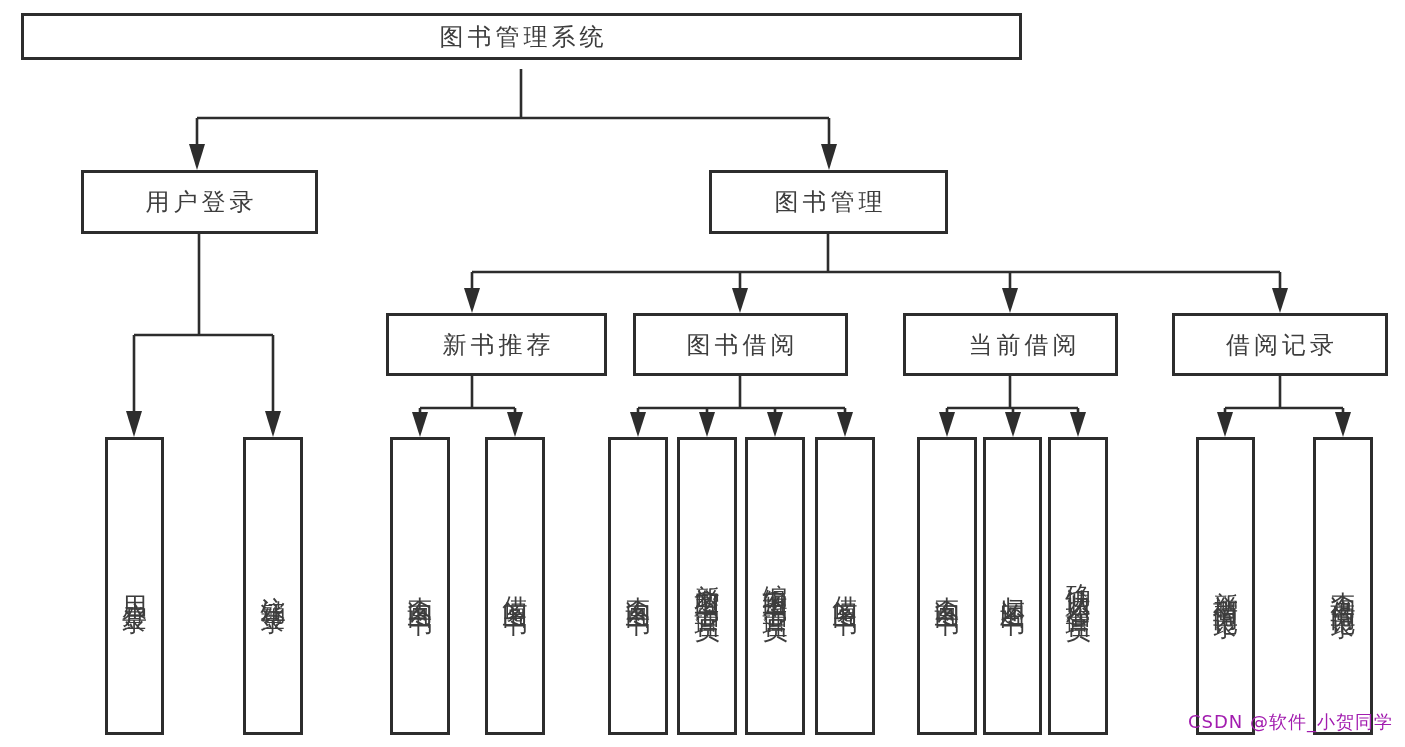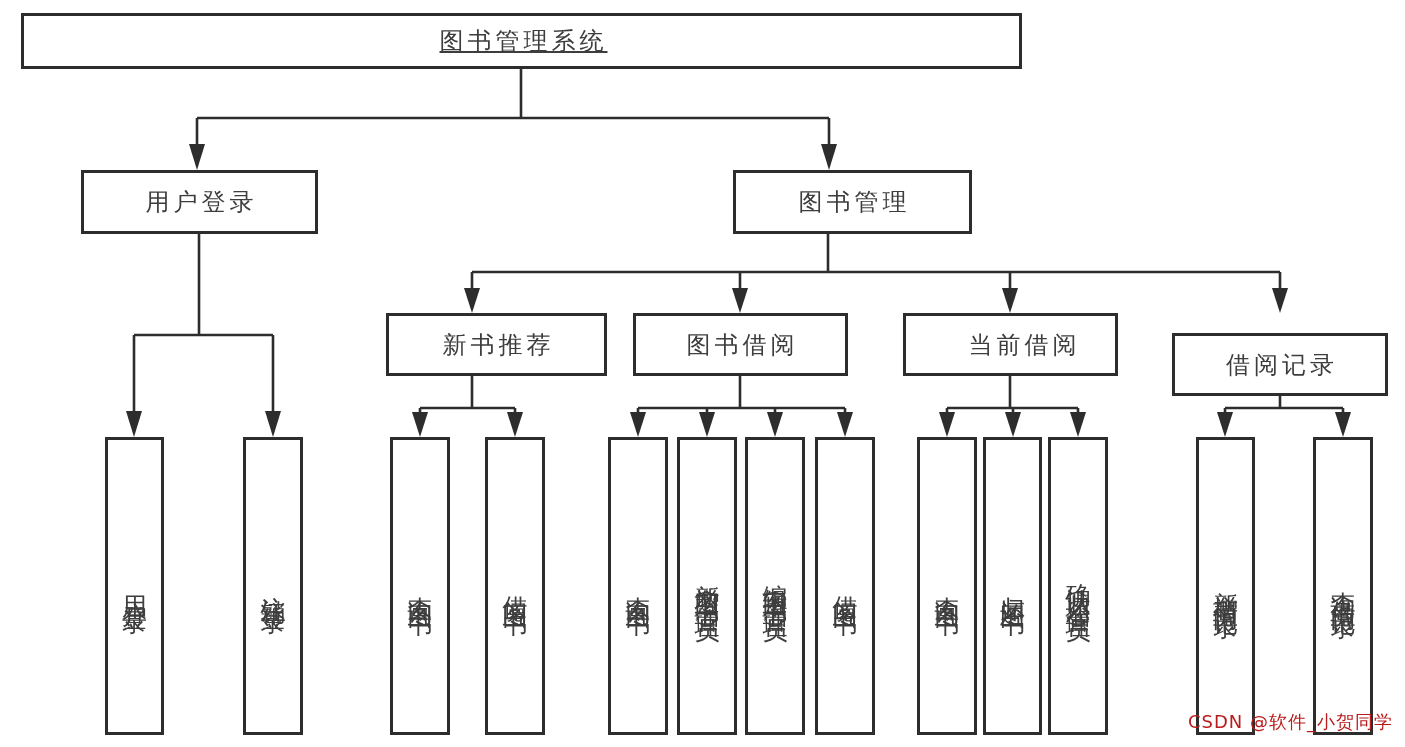--- a/index.html
+++ b/index.html
@@ -36,30 +36,30 @@
   }
   .v-label {
     writing-mode: vertical-lr;
     text-orientation: mixed;
     font-size: 25px;
     letter-spacing: 5px;
     line-height: 1;
     white-space: nowrap;
   }
   
-  .n-root  { left: 21px;  top: 13px;  width: 1001px; height: 56px; text-decoration: underline; }
+  .n-root  { left: 21px;  top: 13px;  width: 1001px; height: 47px; }
   
   .n-login { left: 81px;  top: 170px; width: 237px;  height: 64px; }
-  .n-mgmt  { left: 709px; top: 170px; width: 239px;  height: 64px; margin-left: 24px; }
+  .n-mgmt  { left: 709px; top: 170px; width: 239px;  height: 64px; }
   
   .n-l3 { top: 313px; height: 63px; }
   .n-new  { left: 362px;  width: 221px; margin-left: 24px; }
   .n-bor  { left: 633px;  width: 215px; }
   .n-cur  { left: 903px;  width: 215px; padding-left: 24px; }
-  .n-rec  { left: 1172px; width: 216px; margin-top: 20px; }
+  .n-rec  { left: 1172px; width: 216px; }
   
   .n-leaf { top: 437px; height: 298px; width: 60px; }
   .x1  { left: 105px; width: 59px; }
   .x2  { left: 243px; }
   .x3  { left: 390px; }
   .x4  { left: 485px; }
   .x5  { left: 608px; }
   .x6  { left: 677px; }
   .x7  { left: 745px; }
   .x8  { left: 815px; }
@@ -67,21 +67,21 @@
   .x10 { left: 983px; width: 59px; }
   .x11 { left: 1048px; }
   .x12 { left: 1196px; width: 59px; }
   .x13 { left: 1313px; }
   #watermark {
     position: absolute;
     left: 1188px;
     top: 710px;
     font-size: 18px;
     letter-spacing: 1px;
-    color: #b91c1c;
+    color: #a21caf;
     white-space: nowrap;
     z-index: 5;
   }
 </style>
 </head>
 <body>
 
 <div id="canvas">
 
   <svg id="connectors" viewBox="0 0 1405 747" xmlns="http://www.w3.org/2000/svg">

